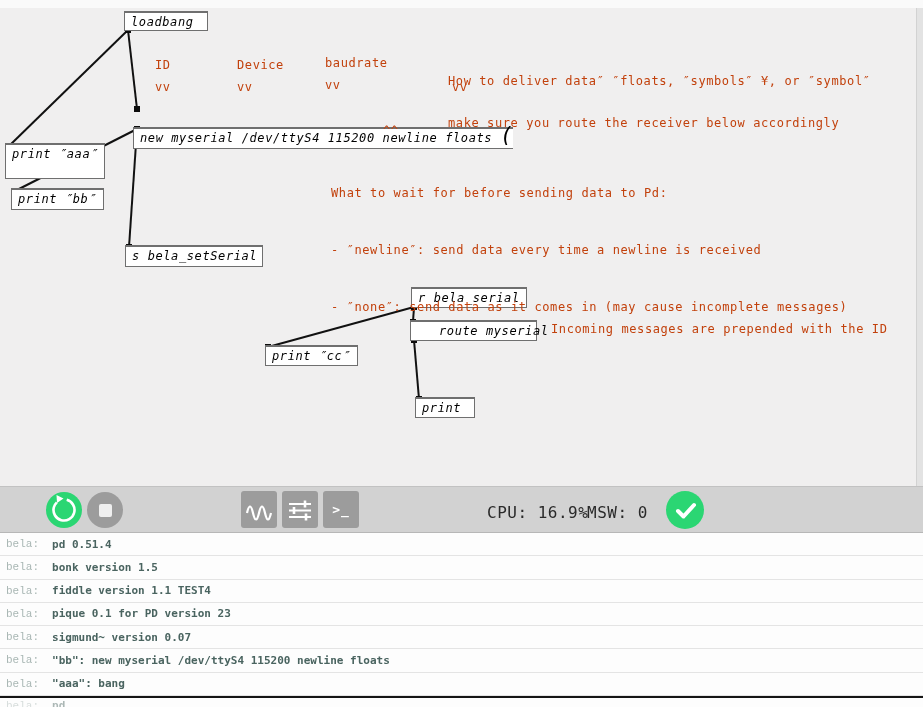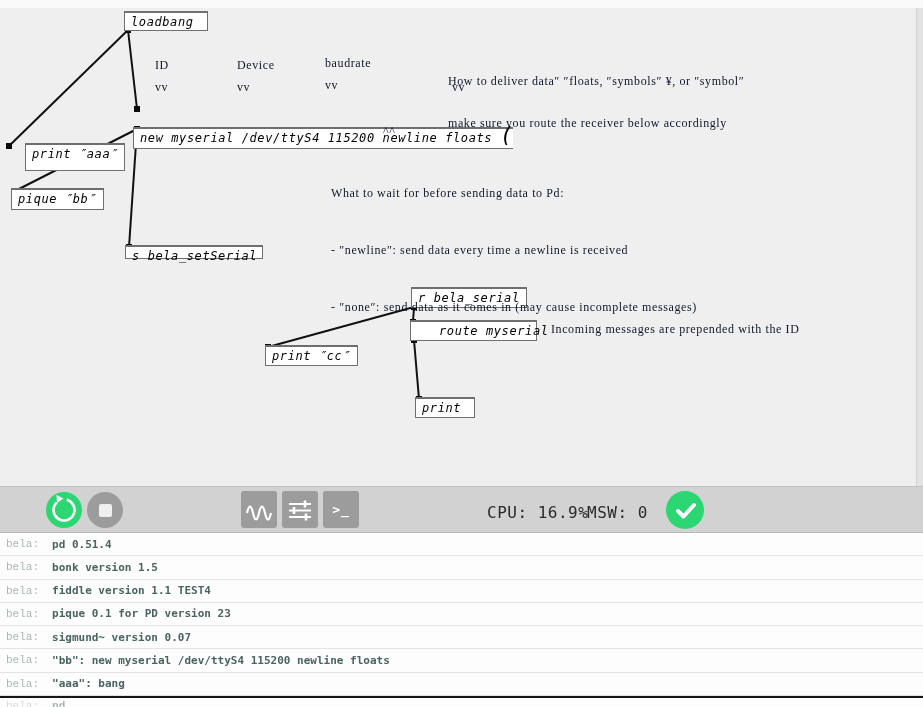--- a/index.html
+++ b/index.html
@@ -13,21 +13,21 @@
   .canvas-topstrip { position:absolute; left:0; top:0; width:923px; height:8px; background:#fafafa; }
   .canvas-scrollbar { position:absolute; right:0; top:8px; width:7px; height:478px; background:#e3e3e3; border-left:1px solid #d2d2d2; }
   .wires { position:absolute; left:0; top:0; width:923px; height:486px; }
   .obj, .msg {
     position:absolute; background:#ffffff; border:1px solid #6f6f6f; border-top-width:2px;
     font-size:12px; line-height:18px; letter-spacing:0.6px; color:#000;
     padding:0 4px 0 6px; white-space:nowrap;font-style:italic;
   }
   .msg { border-right:none;margin-top:20px; }
   .msg-tail { position:absolute; right:0px; top:-3px; font-size:21px; font-weight:400; letter-spacing:0; }
-  .comment { position:absolute; font-size:12px; letter-spacing:0.6px; color:#0f172a; white-space:pre;font-family:Liberation Serif, serif; }
+  .comment { position:absolute; font-size:12px; letter-spacing:0.6px; color:#c2410c; white-space:pre; }
   .lh14 { line-height:14px; }
   .lh19 { line-height:19px; }
   
   .toolbar { position:absolute; left:0; top:486px; width:923px; height:46px; background:#d2d2d2; border-top:1px solid #c2c2c2; }
   .circle-btn { position:absolute; width:36px; height:36px; border-radius:50%; top:5px; display:flex; align-items:center; justify-content:center; cursor:pointer; }
   .btn-run   { left:46px;  background:#2bd673; }
   .btn-stop  { left:87px;  background:#9c9c9c; }
   .stop-square { width:13px; height:13px; background:#efefef; border-radius:2px; }
   .sq-btn { position:absolute; width:36px; height:37px; top:4px; border-radius:3px; background:#9c9c9c; display:flex; align-items:center; justify-content:center; cursor:pointer; }
   .btn-scope { left:241px; }
@@ -79,25 +79,25 @@
       </g>
     </svg>
 
     <div class="obj" style="left:124px; top:11px; width:84px; height:20px;"><span>loadbang</span></div>
 
     <div class="msg" style="left:133px; top:107px; width:380px; height:22px;">
       <span>new myserial /dev/ttyS4 115200 newline floats</span>
       <span class="msg-tail">(</span>
     </div>
 
-    <div class="obj" style="left:5px; top:143px; width:100px; height:28px;margin-left:20px;"><span>print ″aaa″</span></div>
+    <div class="obj" style="left:5px; top:143px; width:100px; height:36px;"><span>print ″aaa″</span></div>
 
-    <div class="obj" style="left:11px; top:188px; width:93px; height:22px;"><span>pique ″bb″</span></div>
+    <div class="obj" style="left:11px; top:188px; width:93px; height:22px;"><span>print ″bb″</span></div>
 
-    <div class="obj" style="left:125px; top:245px; width:138px; height:14px;"><span>s bela_setSerial</span></div>
+    <div class="obj" style="left:125px; top:245px; width:138px; height:22px;"><span>s bela_setSerial</span></div>
 
     <div class="obj" style="left:411px; top:287px; width:116px; height:21px;"><span>r bela_serial</span></div>
 
     <div class="obj" style="left:410px; top:320px; width:127px; height:21px;padding-left:28px;"><span>route myserial</span></div>
 
     <div class="obj" style="left:265px; top:345px; width:93px; height:21px;"><span>print ″cc″</span></div>
 
     <div class="obj" style="left:415px; top:397px; width:60px; height:21px;"><span>print</span></div>
 
     <div class="comment" style="left:155px; top:58px;">ID</div>

